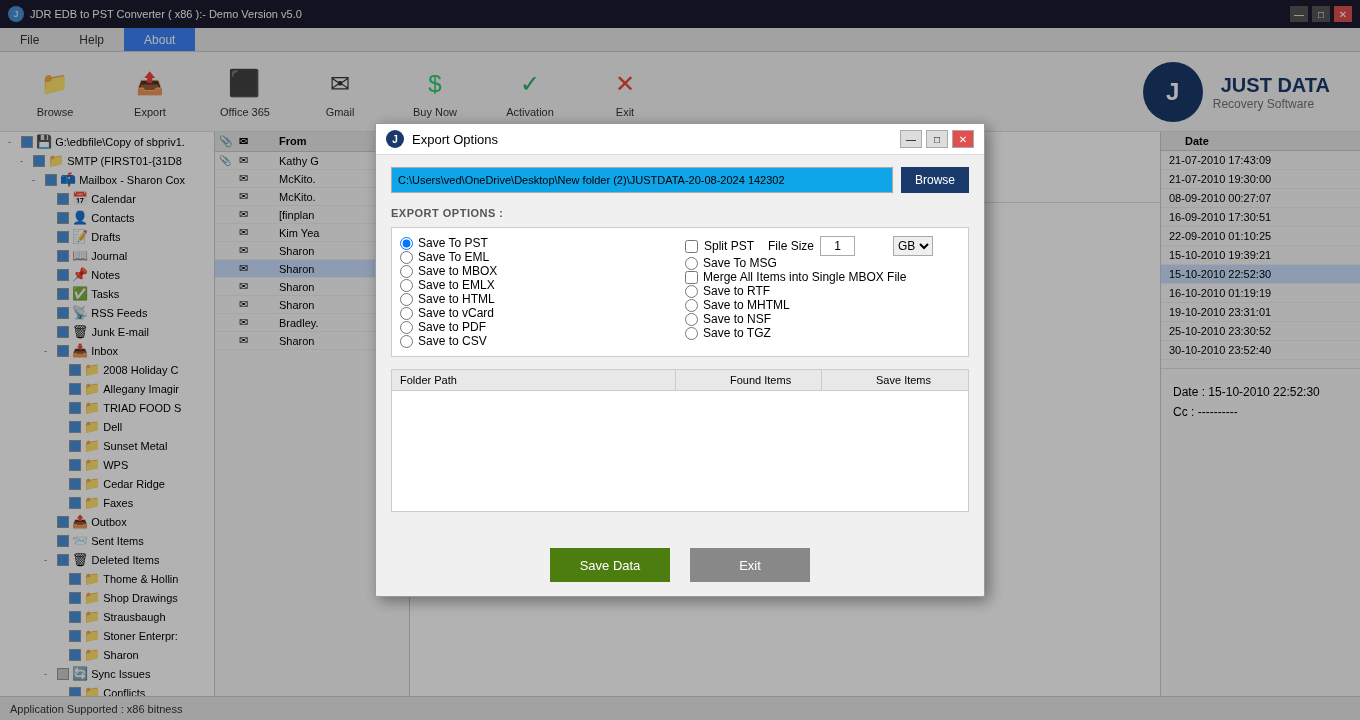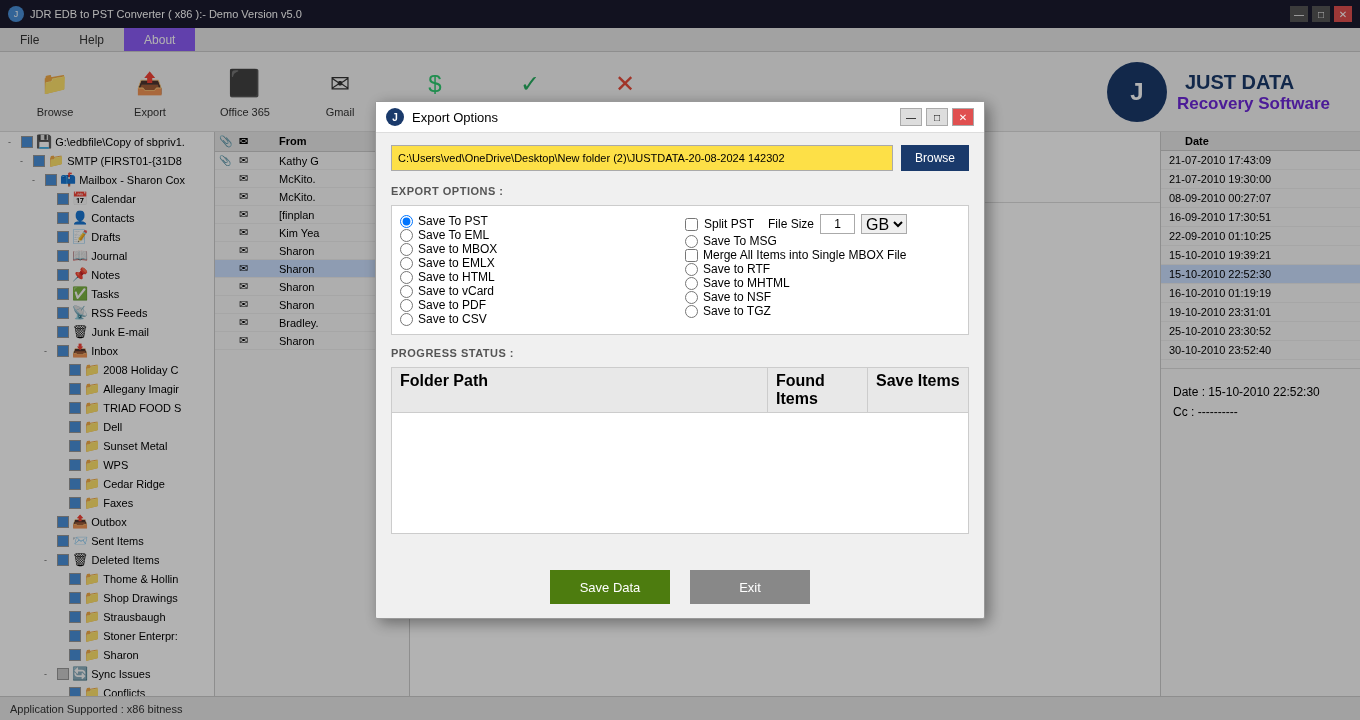--- a/index.html
+++ b/index.html
@@ -31,21 +31,21 @@
     }
     .menu-item {
       padding: 0 20px;
       height: 100%;
       display: flex;
       align-items: center;
       cursor: pointer;
       font-size: 12px;
       color: #333;
     }
-    .menu-item.active { background: #8b5cf6; color: #fff; }
+    .menu-item.active { background: #3b82f6; color: #fff; }
 
     
     .toolbar {
       background: #f5f5f5;
       height: 80px;
       display: flex;
       align-items: center;
       padding: 0 10px;
       border-bottom: 1px solid #ddd;
       gap: 5px;
@@ -85,21 +85,21 @@
       background: #1a3a6b;
       border-radius: 50%;
       display: flex;
       align-items: center;
       justify-content: center;
       color: #fff;
       font-size: 24px;
       font-weight: bold;
     }
     .brand-text { color: #1a3a6b; font-size: 20px; font-weight: bold; line-height: 1.2; margin-left: 8px; }
-    .brand-sub { color: #6d28d9; font-size: 17px; font-weight: bold; }
+    .brand-sub { color: #737373; font-size: 12px; }
 
     
     .main-layout {
       display: flex;
       height: calc(720px - 28px - 24px - 80px - 24px);
     }
 
     
     .left-panel {
       width: 215px;
@@ -275,21 +275,21 @@
 
     .dest-path-section { margin-bottom: 14px; }
     .dest-path-label { font-size: 12px; margin-bottom: 6px; }
     .dest-path-row { display: flex; gap: 8px; align-items: center; }
     .dest-input {
       flex: 1;
       height: 26px;
       padding: 0 6px;
       font-size: 11px;
       border: 1px solid #aaa;
-      background: #fde047;
+      background: #0ea5e9;
     }
     .browse-btn {
       padding: 0 14px;
       height: 26px;
       background: #1a3a6b;
       color: #fff;
       border: none;
       cursor: pointer;
       font-size: 12px;
     }
@@ -330,35 +330,37 @@
     .split-input {
       width: 35px;
       height: 20px;
       border: 1px solid #aaa;
       text-align: center;
       font-size: 12px;
     }
     .split-select {
       height: 20px;
       border: 1px solid #aaa;
-      font-size: 16px;
+      font-size: 12px;
+      margin-left: 32px;
     }
 
     .progress-section {
       border: 1px solid #ccc;
       background: #fff;
       margin-bottom: 14px;
     }
     .progress-header {
       display: grid;
       grid-template-columns: 1fr 100px 100px;
       background: #e8e8e8;
       border-bottom: 1px solid #ccc;
-      font-size: 16px;
-      font-weight: bold;
+      font-size: 11px;
+      font-weight: normal;
+      gap: 46px;
     }
     .progress-header span, .progress-row span {
       padding: 4px 8px;
       border-right: 1px solid #ccc;
     }
     .progress-header span:last-child, .progress-row span:last-child {
       border-right: none;
     }
     .progress-body { height: 120px; }
 
@@ -856,21 +858,20 @@
             <input type="radio" name="export" style="">
             <label>Save to NSF</label>
           </div>
           <div class="radio-row">
             <input type="radio" name="export" style="">
             <label>Save to TGZ</label>
           </div>
         </div>
       </div>
 
-      <div class="section-label">PROGRESS STATUS :</div>
       <div class="progress-section">
         <div class="progress-header">
           <span>Folder Path</span>
           <span>Found Items</span>
           <span>Save Items</span>
         </div>
         <div class="progress-body"></div>
       </div>
 
     </div>

